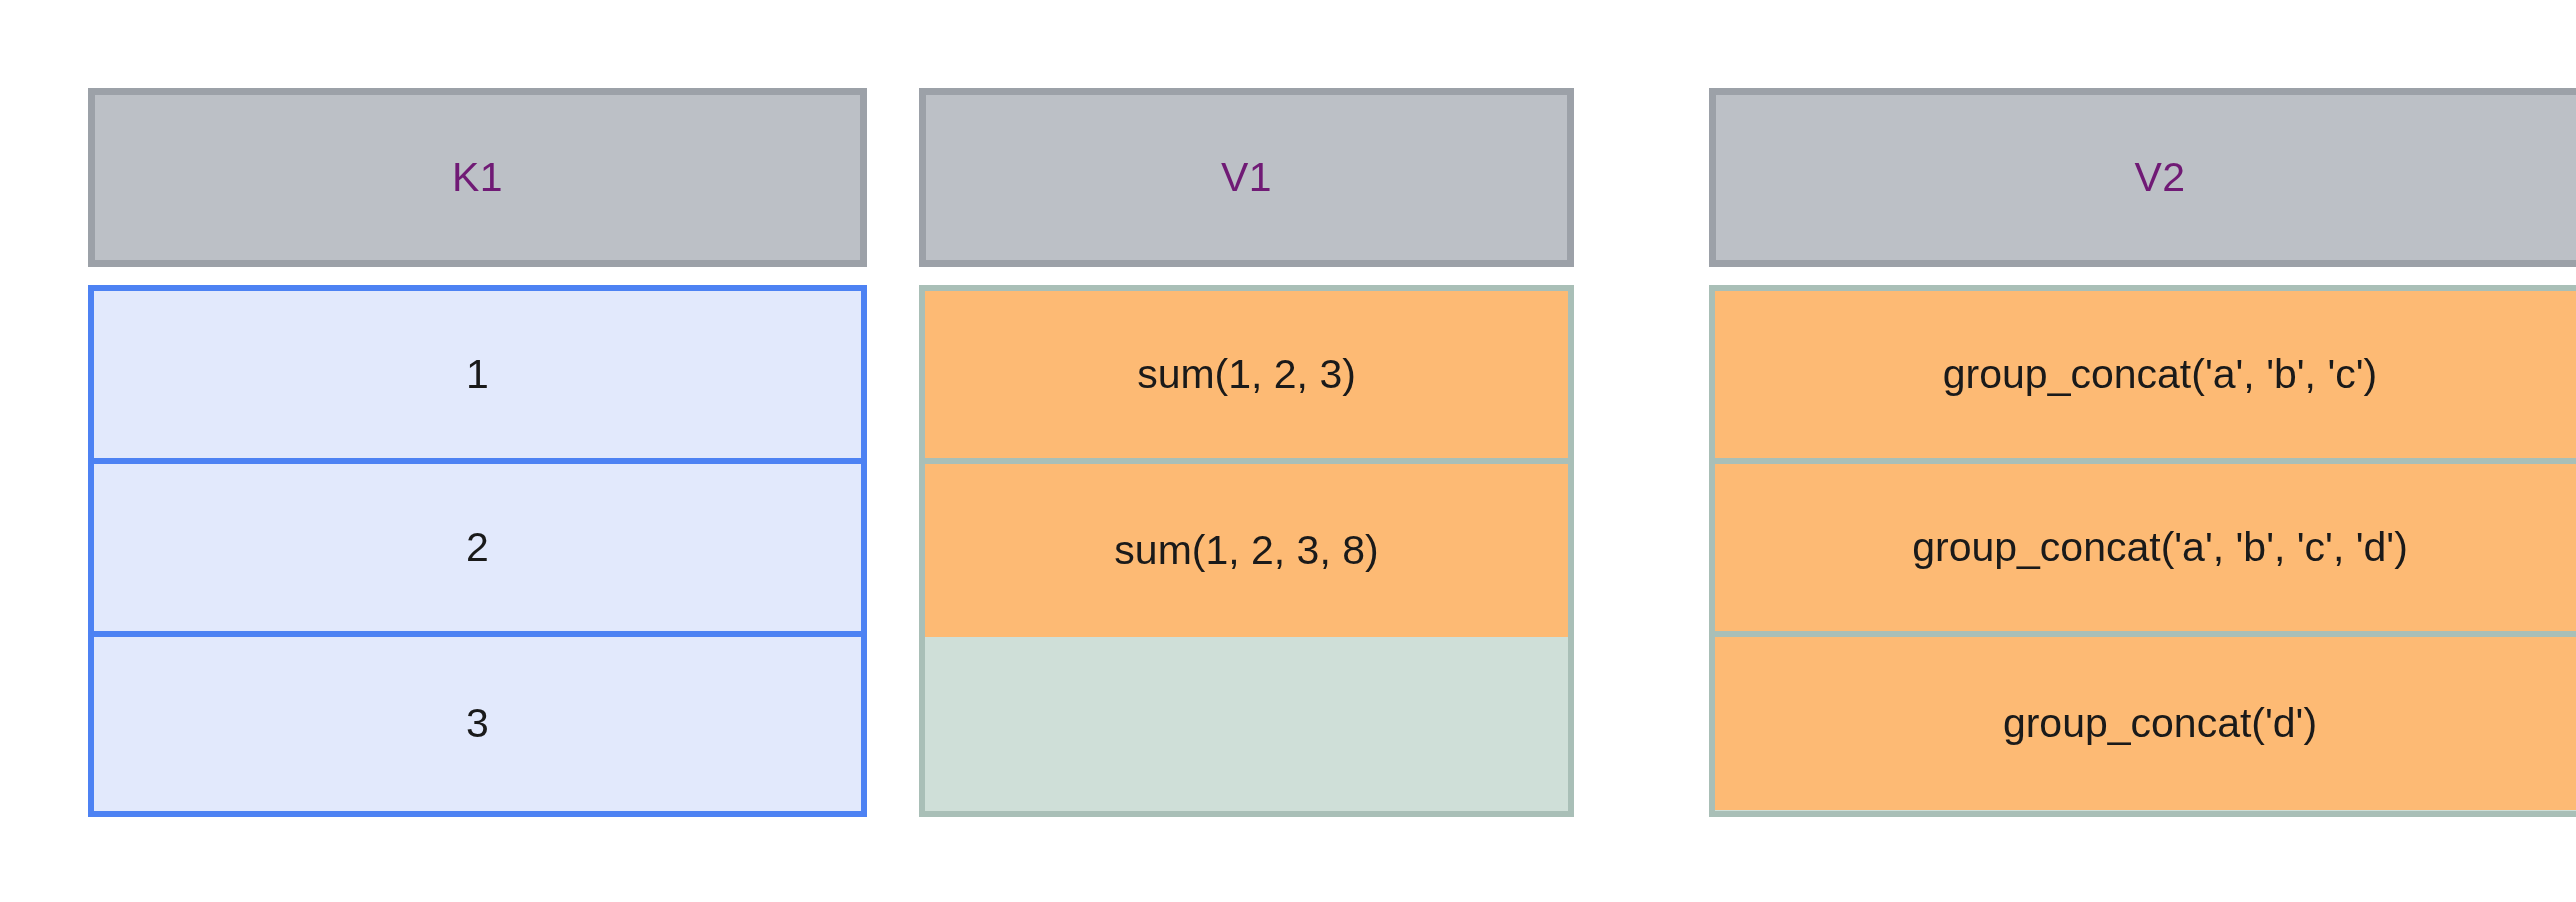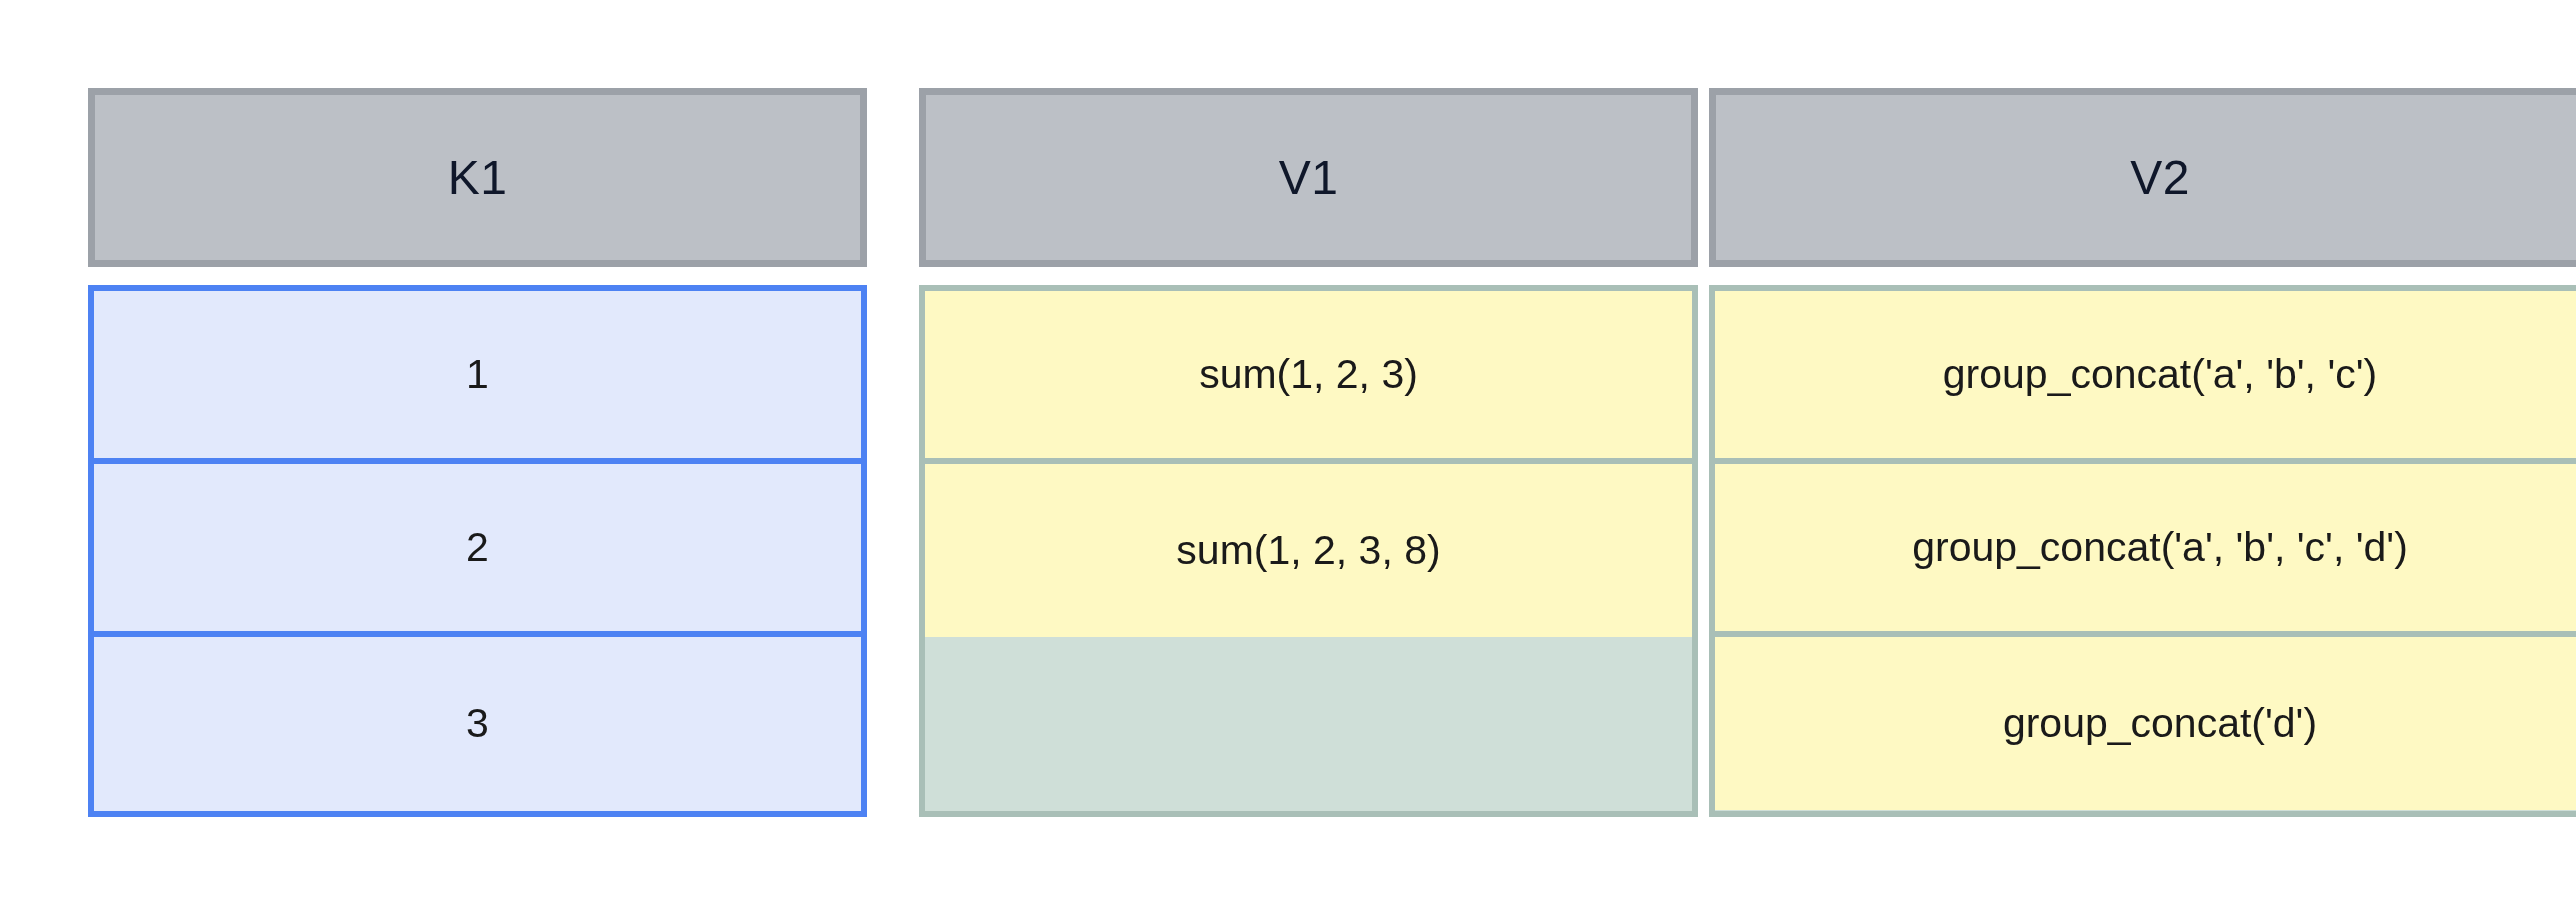--- a/index.html
+++ b/index.html
@@ -30,22 +30,22 @@
   }
 
   
   .header-cell {
     box-sizing: border-box;
     background: #bcc0c6;
     border: 7.4px solid #9ca1a8;
     display: flex;
     align-items: center;
     justify-content: center;
-    color: #0f172a;
-    font-size: 48px;
+    color: #701a75;
+    font-size: 41px;
     line-height: 1;
     letter-spacing: 0.5px;
   }
 
   
   .body-group {
     box-sizing: border-box;
     display: flex;
     flex-direction: column;
   }
@@ -71,30 +71,30 @@
     white-space: nowrap;
   }
   .key-group .body-cell {
     background: #e2e9fc;
     border-bottom: 6.4px solid #4d82f3;
   }
   .key-group .body-cell:last-child {
     border-bottom: none;
   }
   .value-group .body-cell {
-    background: #fef9c3;
+    background: #fdba74;
     border-bottom: 6.4px solid #a9bfb7;
   }
   .value-group .body-cell:last-child {
     border-bottom: none;
   }
 
   
   .col-k1 { left: 88px;   width: 779px; top: 88px; }
-  .col-v1 { left: 919px;  width: 779px; top: 88px; }
+  .col-v1 { left: 919px;  width: 655px; top: 88px; }
   .col-v2 { left: 1709px; width: 902px; top: 88px; }
 
   .header-cell { height: 179px; }
   .spacer      { height: 18.4px; }
   .body-group  { height: 532px; }
   .body-cell   { height: 173px; }
 </style>
 </head>
 <body>
 

